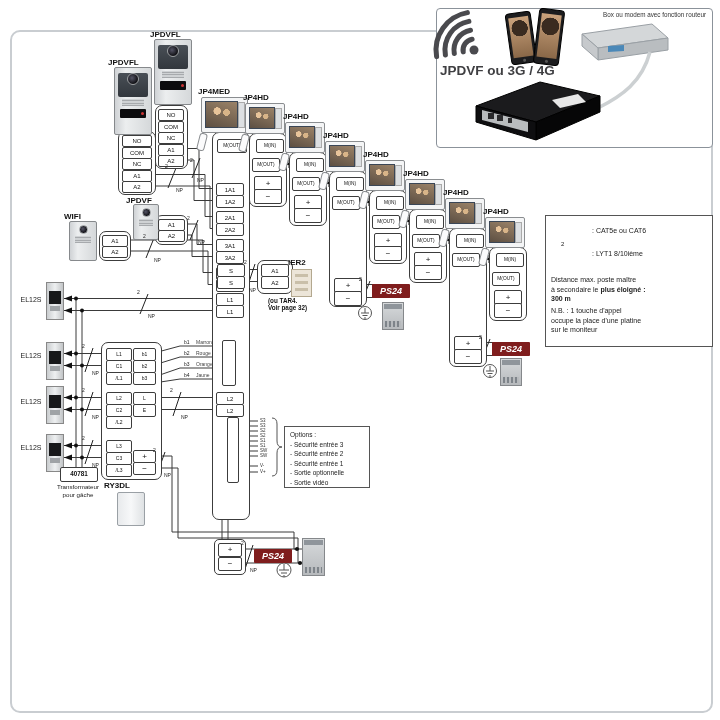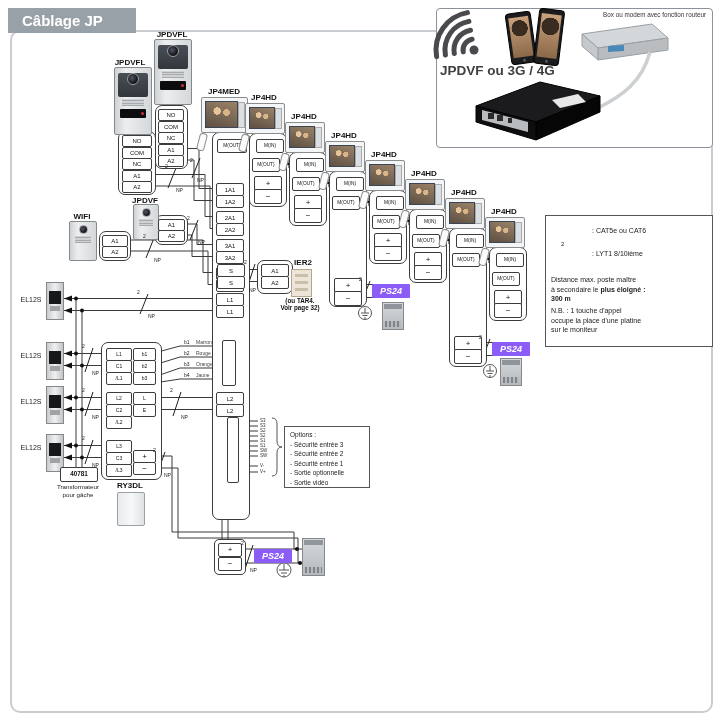--- a/index.html
+++ b/index.html
@@ -9,25 +9,25 @@
   #tab{position:absolute;left:8px;top:8px;width:128px;height:25px;background:#99a1a8;z-index:4;
        color:#fff;font-weight:bold;font-size:15px;line-height:25px;padding-left:14px;box-sizing:border-box;}
   #wires{position:absolute;left:0;top:0;z-index:2;}
   
   .t{position:absolute;z-index:3;border:1px solid #3c3c3c;background:#fff;border-radius:2px;
      font-size:6px;line-height:1;display:flex;align-items:center;justify-content:center;color:#111;}
   .t.f5{font-size:5px;}
   .t.f48{font-size:4.8px;}
   
   .rr{position:absolute;z-index:2;border:1px solid #3c3c3c;border-radius:7px;background:#fff;}
-  .devlbl{position:absolute;z-index:3;font-size:8px;font-weight:bold;color:#111;text-align:center;}
+  .devlbl{position:absolute;z-index:3;font-size:8px;font-weight:bold;color:#111;}
   .lbl7{position:absolute;z-index:3;font-size:7px;color:#222;text-align:center;}
   .mk{position:absolute;z-index:3;font-size:5px;color:#222;}
   .tinylbl{position:absolute;z-index:3;font-size:4.5px;color:#333;line-height:1;}
-  .ps24{position:absolute;z-index:3;background:#8b5cf6;color:#fff;font-weight:bold;font-style:italic;
+  .ps24{position:absolute;z-index:3;background:#7f1d1d;color:#fff;font-weight:bold;font-style:italic;
         font-size:9px;display:flex;align-items:center;justify-content:center;border-radius:1px;}
   
   .mon{position:absolute;z-index:3;width:38px;height:29px;background:#f4f5f6;border:1px solid #8a8d90;border-radius:2px;}
   .mon .scr{position:absolute;left:3px;top:3px;right:9px;bottom:4px;border:1px solid #3a4656;
       background:radial-gradient(circle at 36% 36%,#e8c49a 0 14%,rgba(0,0,0,0) 15%),
                  radial-gradient(circle at 66% 42%,#d8b488 0 13%,rgba(0,0,0,0) 14%),
                  linear-gradient(200deg,#9a8268,#5d4f42);}
   .mon .btns{position:absolute;right:2px;top:4px;width:5px;bottom:4px;background:#dcdfe2;border:0.5px solid #aaa;}
   .monL{width:45px;height:34px;}
   .hs{position:absolute;z-index:3;width:6px;height:16px;border:1px solid #8a8d90;background:#fbfbfc;border-radius:3px;transform:rotate(14deg);}
@@ -65,21 +65,20 @@
   #optionsBox{position:absolute;left:284px;top:426px;width:86px;height:62px;border:1px solid #555;background:#fff;z-index:3;
       font-size:6.5px;line-height:9.6px;padding:3px 5px;box-sizing:border-box;color:#222;}
   b{font-weight:bold;}
 </style>
 </head>
 <body>
 
 <div id="stage">
 
   <div id="frame"></div>
-  <div id="tab">Câblage JP</div>
 
   <div id="inset"></div>
   <div id="insetCaption">Box ou modem avec fonction routeur</div>
   <div id="wifiLabel">JPDVF ou 3G / 4G</div>
   <div class="phone" style="left:508px;top:12px;height:50px;transform:rotate(-8deg);">
       <div class="pscr"></div>
       <div class="pbtn"></div>
     </div>
   <div class="phone" style="left:536px;top:9px;height:54px;transform:rotate(7deg);">
       <div class="pscr"></div>

